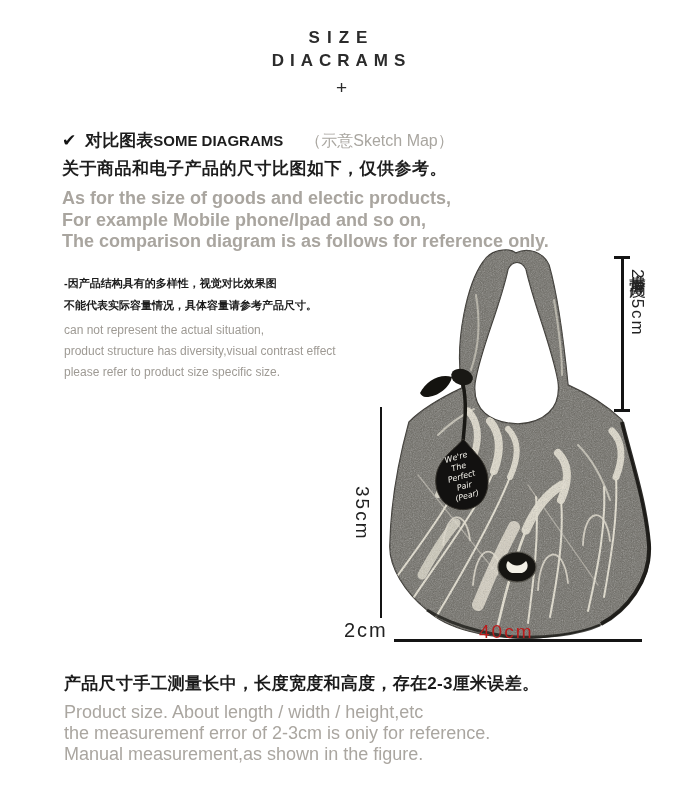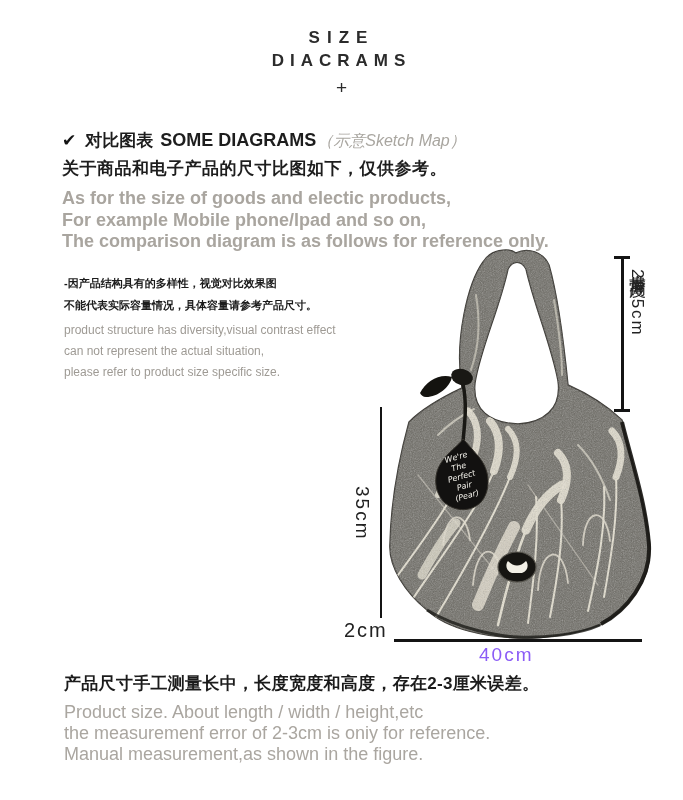--- a/index.html
+++ b/index.html
@@ -10,38 +10,38 @@
   .abs{position:absolute;}
   
   .hero{left:0;top:28px;width:683px;text-align:center;color:#2b2b2b;}
   .hero .t1{font-size:17px;font-weight:600;letter-spacing:7px;}
   .hero .t2{font-size:17px;font-weight:600;letter-spacing:6px;margin-top:3px;}
   .hero .t3{font-size:19px;font-weight:500;margin-top:6px;letter-spacing:0;}
   
   .section-row{left:62px;top:129px;display:flex;align-items:baseline;white-space:nowrap;}
   .check{font-size:17px;font-weight:700;color:#141414;margin-right:9px;}
   .sec-zh{font-size:17px;font-weight:700;color:#1d1d1d;}
-  .sec-en{font-size:18px;font-weight:700;color:#1d1d1d;margin-left:7px;}
-  .sec-note{font-size:16px;color:#a9a6a0;margin-left:1px;font-style:italic;}
+  .sec-en{font-size:15px;font-weight:700;color:#1d1d1d;}
+  .sec-note{font-size:16px;color:#a9a6a0;margin-left:22px;}
   .intro-zh{left:62px;top:157px;font-size:17px;font-weight:700;color:#1d1d1d;letter-spacing:.5px;}
   .intro-en{left:62px;top:188px;font-size:18px;color:#a9a59f;line-height:21.5px;font-weight:bold;}
   
   .note-zh{left:64px;top:272px;font-size:11px;font-weight:700;color:#1b1b1b;line-height:22px;}
   .note-en{left:64px;top:320px;font-size:12px;color:#9e9a94;line-height:21px;}
   
   .bag-svg{left:378px;top:245px;width:292px;height:400px;}
   .dim-line{background:#141414;}
   .v-label{
     writing-mode:vertical-rl;text-orientation:mixed;
     color:#222;letter-spacing:2px;white-space:nowrap;
   }
   .strap-label{left:626px;top:261px;font-size:17px;}
   .height-label{left:351px;top:486px;font-size:19px;}
   .gap-label{left:344px;top:619px;font-size:20px;color:#222;letter-spacing:2px;}
-  .width-label{left:479px;top:644px;font-size:19px;color:#8b5cf6;letter-spacing:2px;}
+  .width-label{left:479px;top:621px;font-size:19px;color:#b91c1c;letter-spacing:2px;}
   
   .footer-zh{left:64px;top:672px;font-size:17px;font-weight:700;color:#1b1b1b;letter-spacing:.3px;text-align:right;}
   .footer-en{left:64px;top:702px;font-size:18px;color:#aaa6a0;line-height:21px;}
 </style>
 </head>
 <body>
 
 <div class="page">
 
   <div class="abs hero">
@@ -63,22 +63,22 @@
     <div>As for the size of goods and electic products,</div>
     <div>For example Mobile phone/lpad and so on,</div>
     <div>The comparison diagram is as follows for reference only.</div>
   </div>
 
   <div class="abs note-zh">
     <div>-因产品结构具有的多样性，视觉对比效果图</div>
     <div>不能代表实际容量情况，具体容量请参考产品尺寸。</div>
   </div>
   <div class="abs note-en">
+    <div>can not represent the actual situation,</div>
     <div>product structure has diversity,visual contrast effect</div>
-    <div>can not represent the actual situation,</div>
     <div>please refer to product size specific size.</div>
   </div>
 
   <svg class="abs bag-svg" viewBox="0 0 292 400">
     <defs>
       <filter id="fabricNoise" x="-5%" y="-5%" width="110%" height="110%">
         <feTurbulence type="fractalNoise" baseFrequency="0.9" numOctaves="3" result="t"></feTurbulence>
         <feColorMatrix in="t" type="saturate" values="0" result="g"></feColorMatrix>
         <feComposite in="g" in2="SourceAlpha" operator="in"></feComposite>
       </filter>

